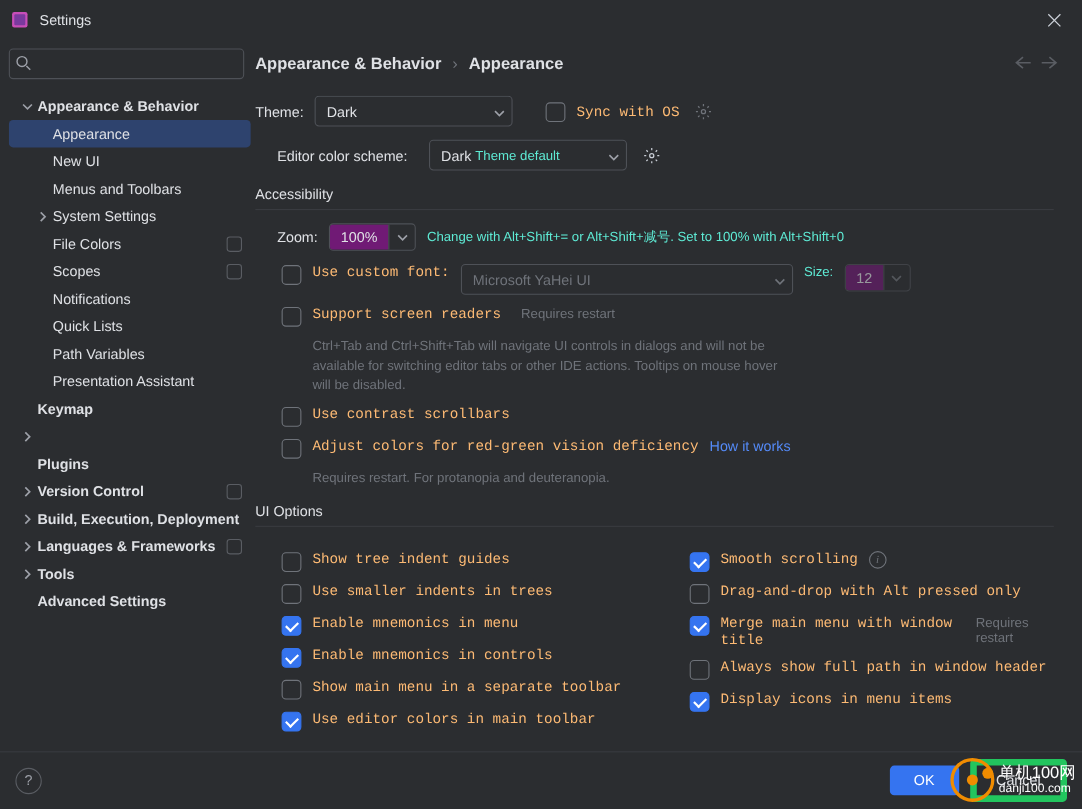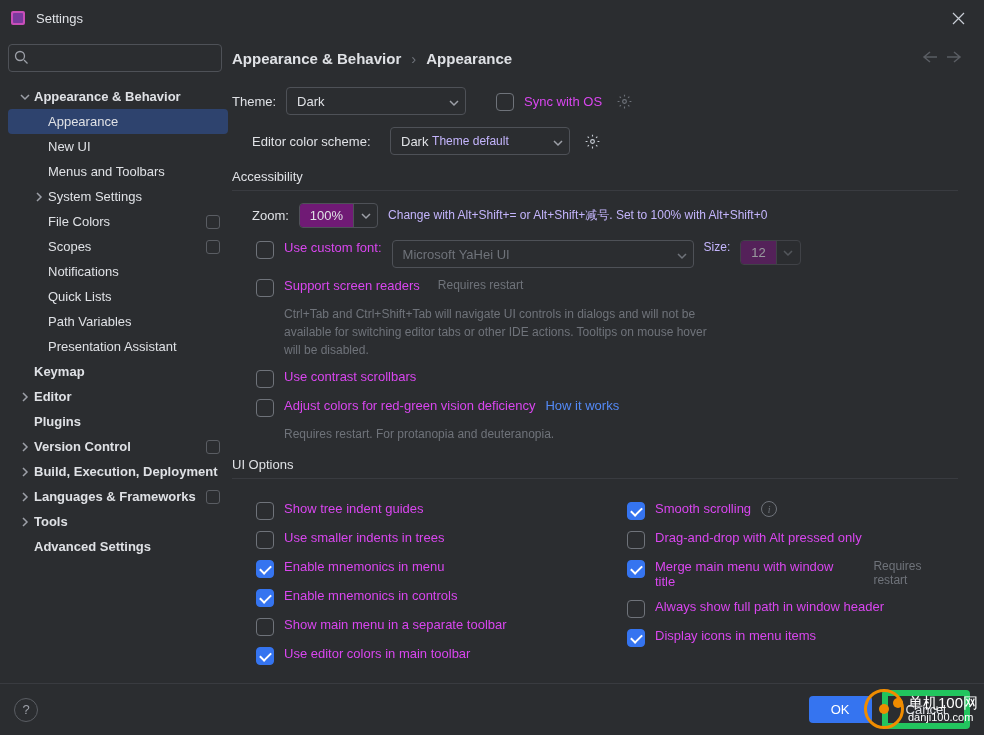--- a/index.html
+++ b/index.html
@@ -64,36 +64,36 @@
 }
 .select.disabled { color:#6f737a; }
 .select .chev-d { position:absolute; right:6px; top:8px; }
 
 .spin {
   display:flex; border:1px solid #4e5157; border-radius:4px; overflow:hidden;
 }
 .spin .val { padding:4px 10px; background:#701a75; }
 .spin .btn { width:24px;display:flex;align-items:center;justify-content:center;border-left:1px solid #4e5157;cursor:pointer; }
 
-.hint { color:#c4b5fd; font-size:12px; }
+.hint { color:#5eead4; font-size:12px; }
 
 .section-header {
   color:#dfe1e5; font-size:13px; margin: 14px 0 12px 0;
   border-bottom:1px solid #393b40; padding-bottom:6px;
 }
 
 .cb-row { display:flex; align-items:flex-start; gap:10px; margin:10px 0 8px 24px; }
 .cb {
   width:18px;height:18px;border:1px solid #6f737a;border-radius:4px;
   flex-shrink:0; cursor:pointer; display:flex;align-items:center;justify-content:center;
   margin-top:1px;
 }
 .cb.checked { background:#3574f0; border-color:#3574f0; }
 .cb.checked::after { content:""; width:5px;height:9px;border:solid #fff;border-width:0 2px 2px 0;transform:rotate(45deg);margin-top:-2px; }
-.cb-label { color:#d946ef; }
+.cb-label { color:#fdba74;font-family:Liberation Mono, monospace; }
 .cb-row .hint-inline { color:#6f737a; margin-left:8px; }
 .cb-desc { color:#6f737a; font-size:12px; margin:0 0 10px 52px; max-width:430px; line-height:1.5; }
 
 .link { color:#548af7; cursor:pointer; }
 
 .two-col { display:flex; gap:40px; margin-left:24px; }
 .col { flex:1; }
 .col .cb-row { margin-left:0; }
 
 .gear-btn { width:24px;height:24px;display:flex;align-items:center;justify-content:center;cursor:pointer; }
@@ -191,21 +191,20 @@
         </div>
         <div class="tree-item level0 nochev">
           <span class="label">Keymap</span>
         </div>
         <div class="tree-item level0">
           <span class="chev">
             <svg width="10" height="10" fill="none" stroke="#9da0a8" stroke-width="1.5">
               <path d="M3 1 L7 5 L3 9"></path>
             </svg>
           </span>
-          <span class="label">Editor</span>
         </div>
         <div class="tree-item level0 nochev">
           <span class="label">Plugins</span>
         </div>
         <div class="tree-item level0">
           <span class="chev">
             <svg width="10" height="10" fill="none" stroke="#9da0a8" stroke-width="1.5">
               <path d="M3 1 L7 5 L3 9"></path>
             </svg>
           </span>

